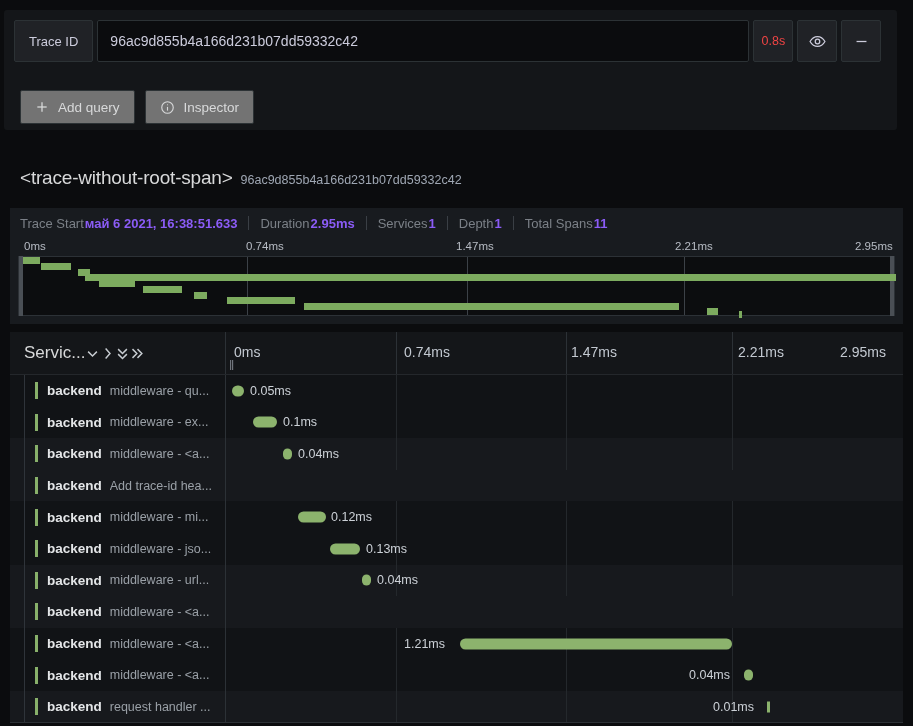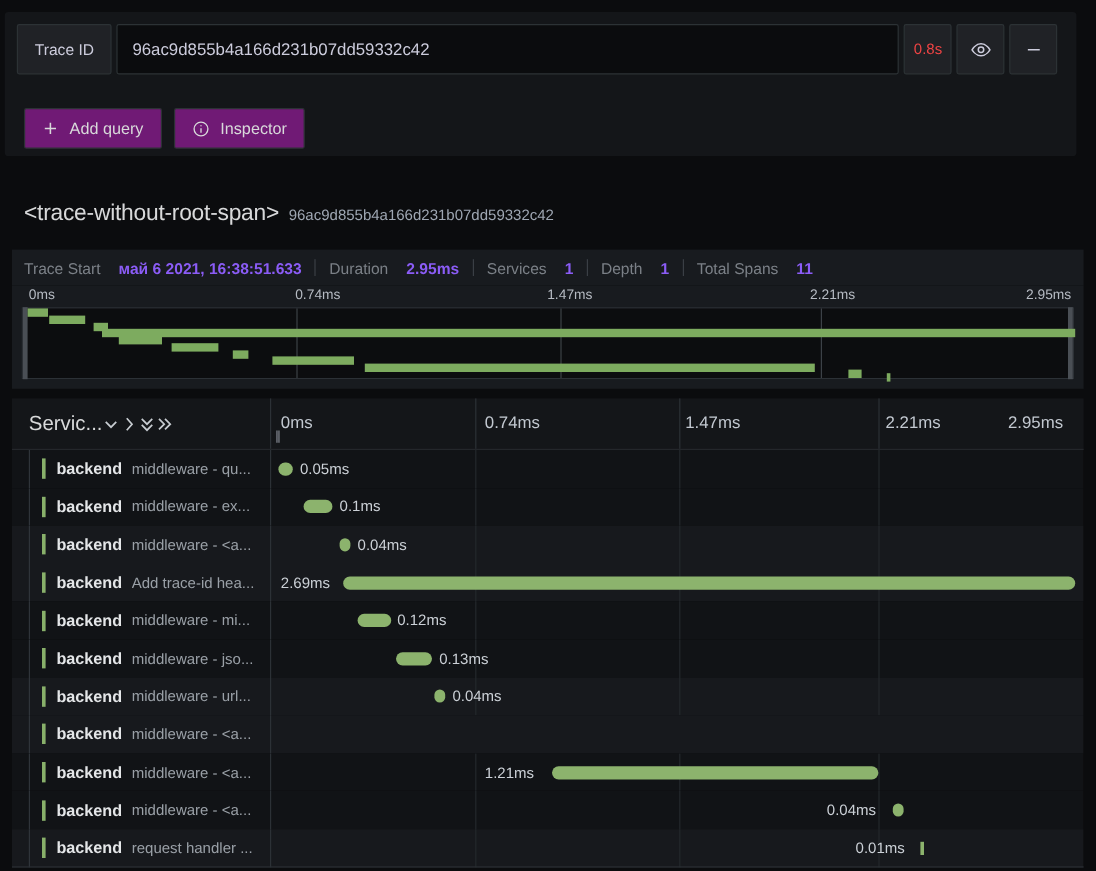--- a/index.html
+++ b/index.html
@@ -49,21 +49,21 @@
   .q-btn.time { color: #ef4444; font-size: 12.5px; }
   .q-btn svg { display: block; }
 
   .toolbar-row {
     position: absolute; left: 16px; top: 80px;
     display: flex; gap: 10px;
   }
   .tb-btn {
     height: 34px; display: flex; align-items: center; gap: 9px;
     padding: 0 14px;
-    background: #701a75; border: 1px solid #2c3235; border-radius: 2px;
+    background: #737373; border: 1px solid #2c3235; border-radius: 2px;
     color: #d8d9da; font-size: 13.5px; font-weight: 500;
     cursor: pointer; white-space: nowrap;
   }
   .tb-btn svg { display: block; flex: none; }
 
   
   .trace-head {
     position: absolute; left: 10px; top: 150px; width: 893px; height: 56px;
     display: flex; align-items: center;
   }
@@ -83,21 +83,21 @@
   }
   .find-box::placeholder { color: #52575c; }
 
   
   .meta-bar {
     position: absolute; left: 10px; top: 208px; width: 893px; height: 30px;
     background: #181b1f;
     display: flex; align-items: center; padding-left: 10px;
     font-size: 13px;
   }
-  .meta-item { display: flex; align-items: flex-start; gap: 15px; }
+  .meta-item { display: flex; align-items: flex-start; gap: 1px; }
   .meta-key { color: #7b8087; }
   .meta-val { color: #8b5cf6; font-weight: 700; }
   .meta-sep { width: 1px; height: 14px; background: #3a3f45; margin: 0 11px; }
 
   
   .minimap-wrap {
     position: absolute; left: 10px; top: 238px; width: 893px; height: 86px;
     background: #181b1f;
   }
   .mm-ticks { position: relative; height: 18px; }
@@ -390,27 +390,20 @@
     </div>
   </div>
 
   <div class="sp-row alt">
     <div class="sp-row-left">
       <div class="row-rail"></div>
       <div class="svc-accent"></div>
       <span class="svc-name">backend</span>
       <span class="op-name">Add trace-id hea...</span>
     </div>
-    <div class="sp-row-right">
-      <div class="gridline" style="left:170px"></div>
-      <div class="gridline" style="left:340px"></div>
-      <div class="gridline" style="left:506px"></div>
-      <div class="span-label" style="left:8px">2.69ms</div>
-      <div class="span-bar" style="left:60px; width:610px;"></div>
-    </div>
   </div>
 
   <div class="sp-row">
     <div class="sp-row-left">
       <div class="row-rail"></div>
       <div class="svc-accent"></div>
       <span class="svc-name">backend</span>
       <span class="op-name">middleware - mi...</span>
     </div>
     <div class="sp-row-right">

